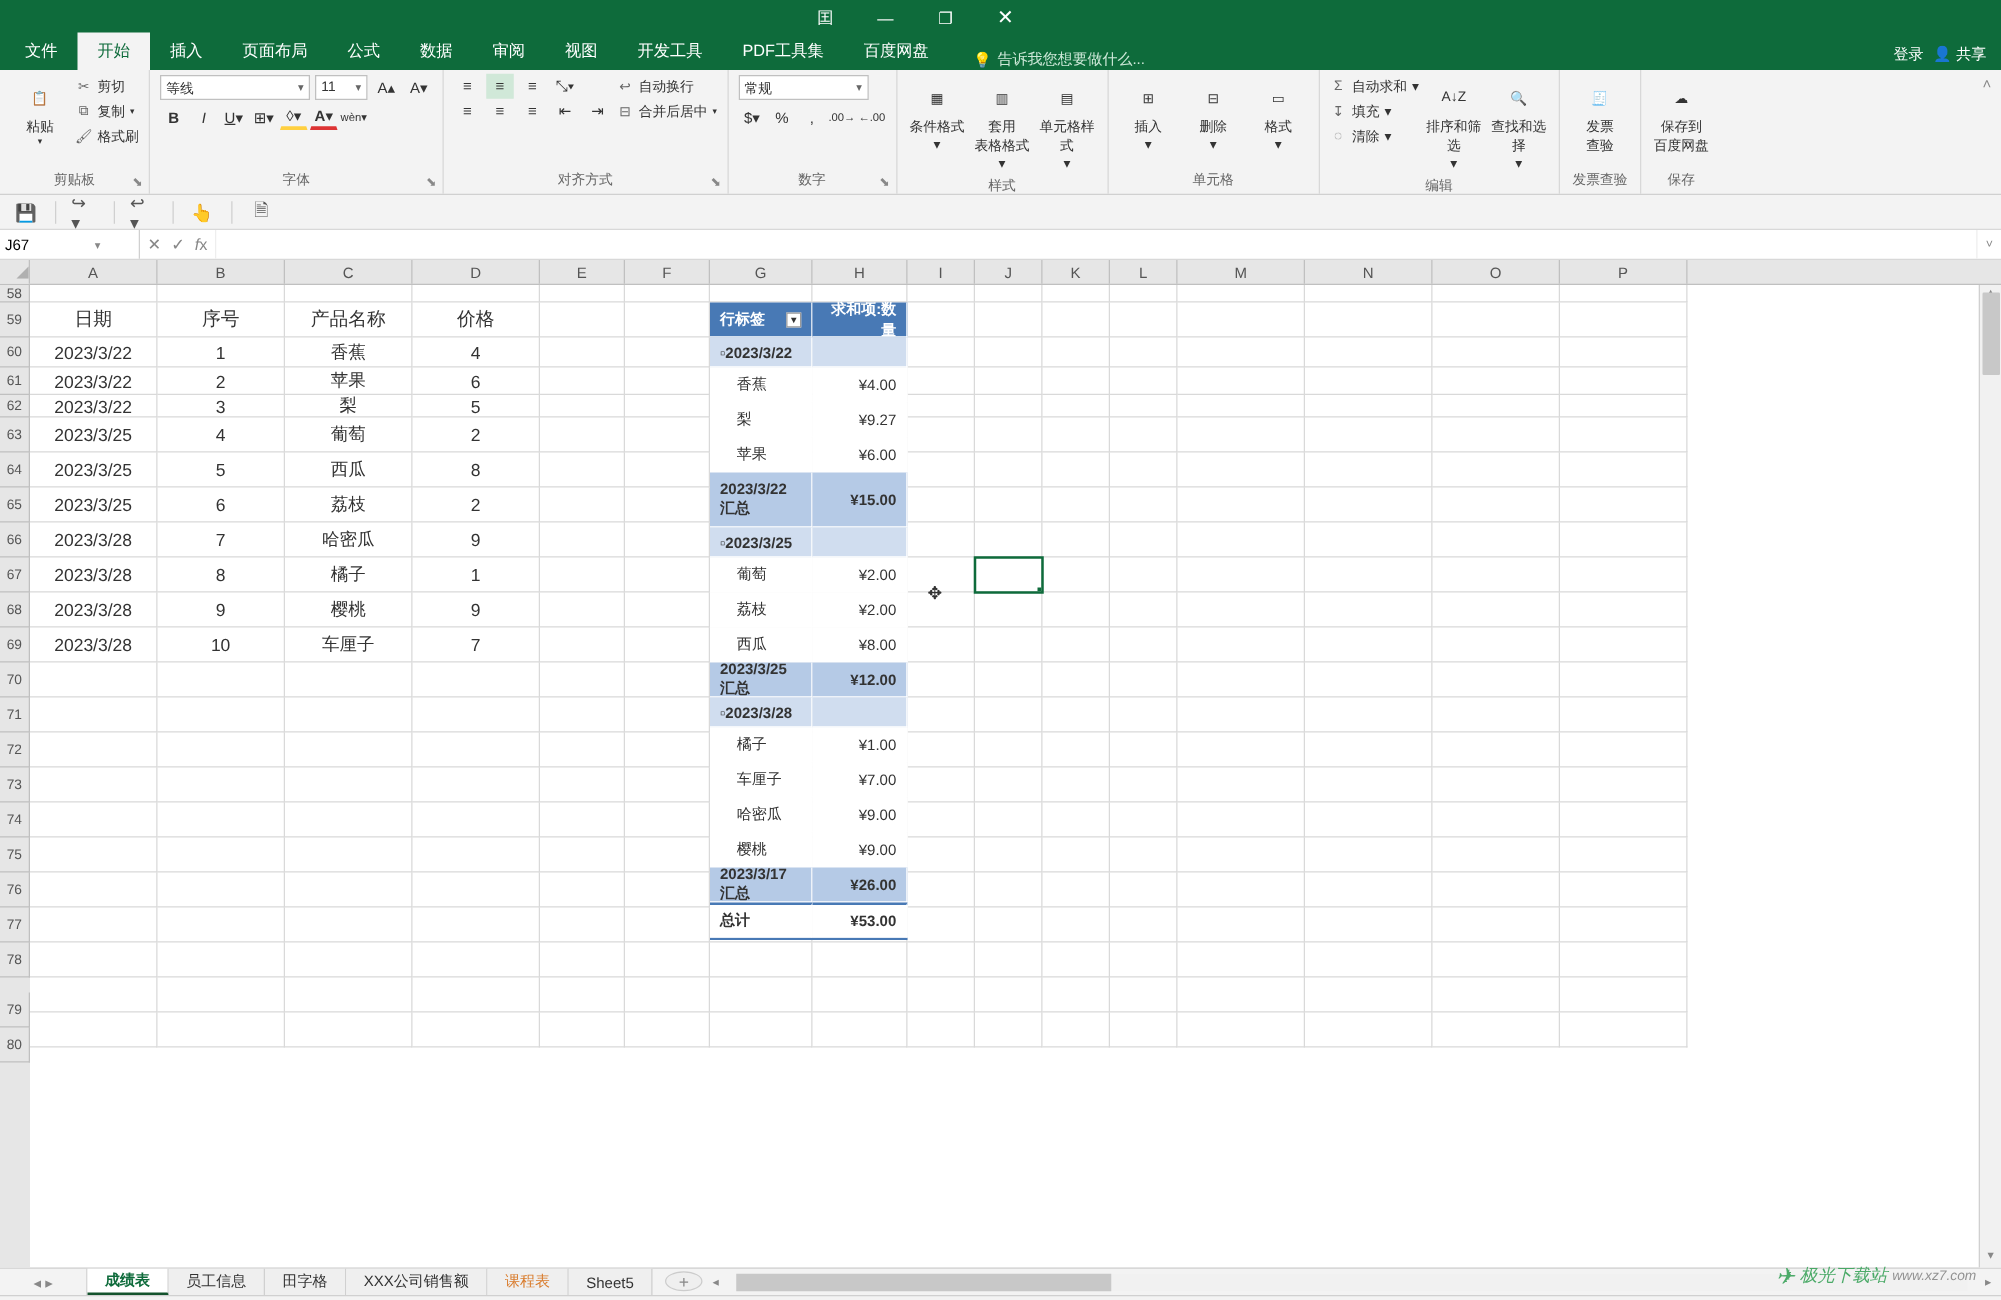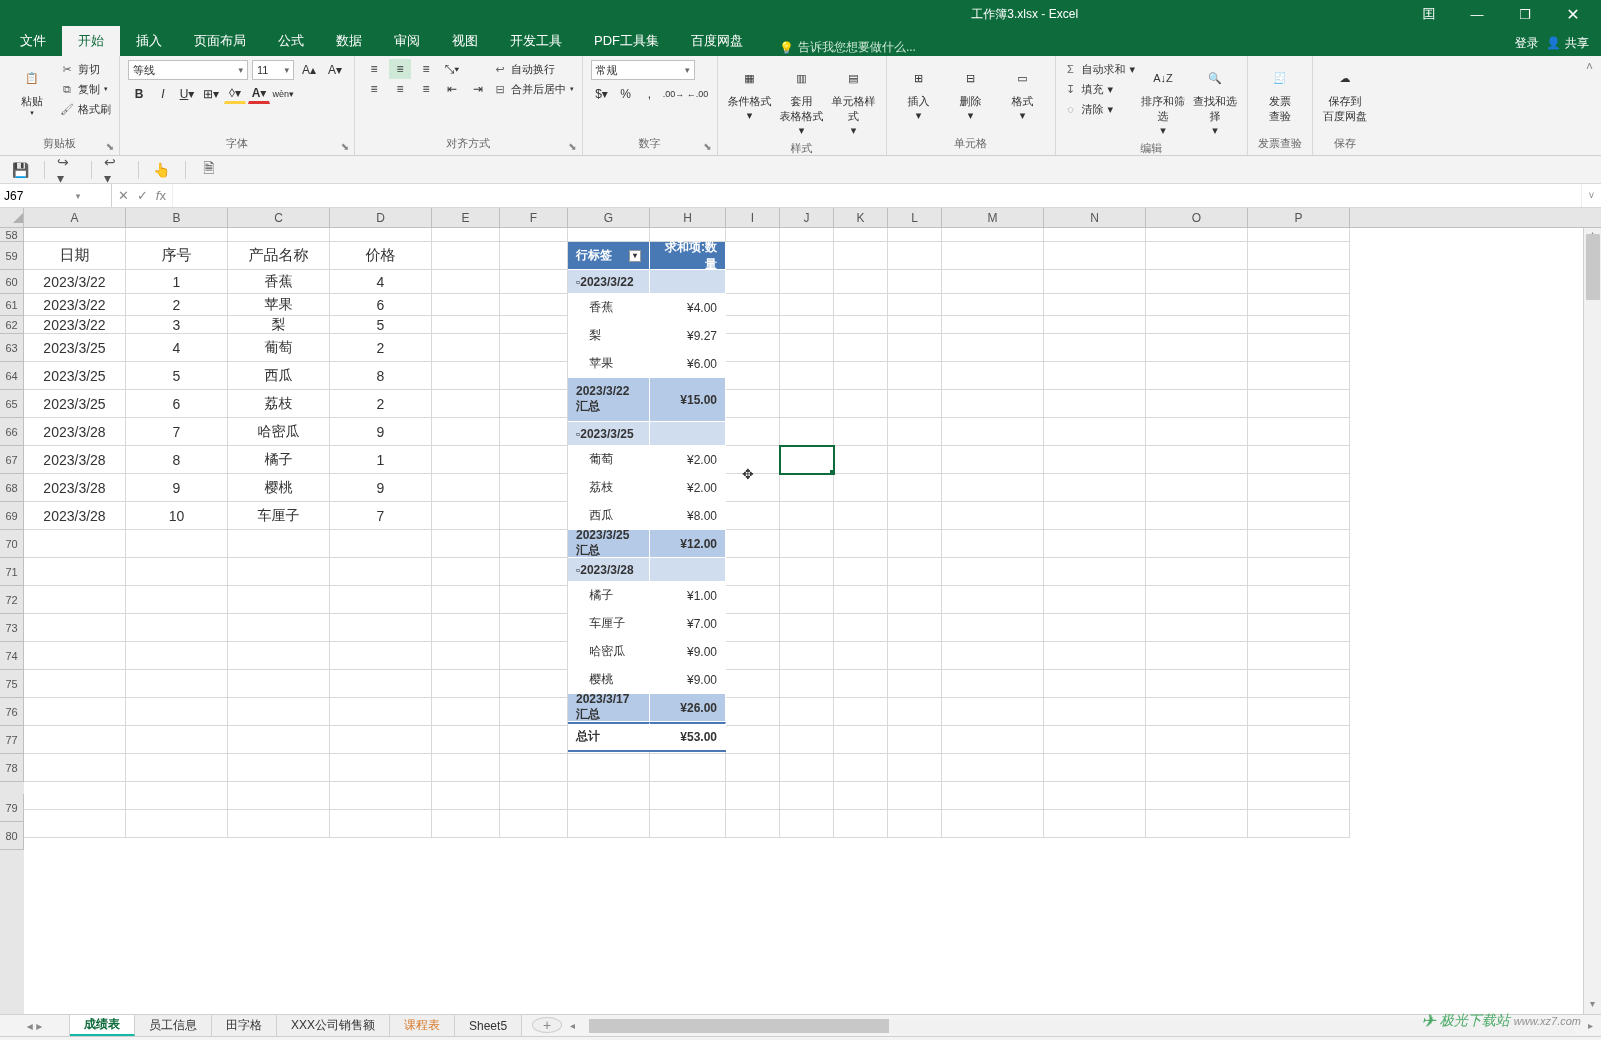--- a/index.html
+++ b/index.html
@@ -77,21 +77,21 @@
 .pv-filter { background:#fff; border:1px solid #999; width:12px; height:12px; display:inline-flex; align-items:center; justify-content:center; font-size:8px; color:#333; margin-left:auto;}
 
 
 .sel { outline:2px solid #0e6b3b; outline-offset:-1px; position:relative; z-index:2; background:#fff;}
 .sel::after { content:''; position:absolute; right:-3px; bottom:-3px; width:6px; height:6px; background:#0e6b3b;}
 
 
 .sheet-tabs { height:22px; background:#f3f3f3; border-top:1px solid #d0d0d0; display:flex; align-items:stretch; font-size:12px;}
 .stab-nav { width:70px; display:flex; align-items:center; justify-content:space-around; color:#888; border-right:1px solid #d0d0d0;}
 .stab { padding:2px 14px; border-right:1px solid #d0d0d0; background:#efefef; display:flex; align-items:center; position:relative;}
-.stab.active { background:#fff; border-bottom:2px solid #14b8a6; color:#0e6b3b; font-weight:bold;}
+.stab.active { background:#fff; border-bottom:2px solid #14532d; color:#0e6b3b; font-weight:bold;}
 .stab.orange { color:#d97b2b; }
 .stab.add { width:28px; justify-content:center; color:#888; font-size:14px; border:1px solid #ccc; border-radius:50%; width:16px; height:16px; margin:2px 0 0 10px; }
 .hscroll { flex:1; display:flex; align-items:center; padding:0 8px; position:relative;}
 .hscroll .track { flex:1; height:14px; background:#f1f1f1; position:relative; margin:0 14px;}
 .hscroll .thumb { position:absolute; left:0; width:300px; height:14px; background:#c8c8c8;}
 .hscroll .arr { font-size:10px; color:#888;}
 
 
 .status { height:24px; background:#f3f3f3; border-top:1px solid #d0d0d0; display:flex; align-items:center; font-size:11px; color:#555; padding:0 8px;}
 .watermark { position:absolute; right:20px; bottom:8px; font-size:14px; color:#3aa35a; font-style:italic; opacity:.9; display:flex; align-items:center; gap:4px;}
@@ -101,23 +101,20 @@
 
 
 .grid { grid-template-columns: 102px 102px 102px 102px 68px 68px 82px 76px 54px 54px 54px 54px 102px 102px 102px 102px; }
 .col-headers .ch:nth-child(2){width:102px}
 </style>
 </head>
 <body>
 
 <div class="title-bar">
   <div class="title-left"></div>
-  <div class="title-center">
-    <span>工作簿3.xlsx</span> - <span>Excel</span>
-  </div>
   <div class="title-right">
     <div class="title-btn">囯</div>
     <div class="title-btn">—</div>
     <div class="title-btn">❐</div>
     <div class="title-btn close">✕</div>
   </div>
 </div>
 
 <div class="tabs-row">
   <div class="tab">文件</div>

